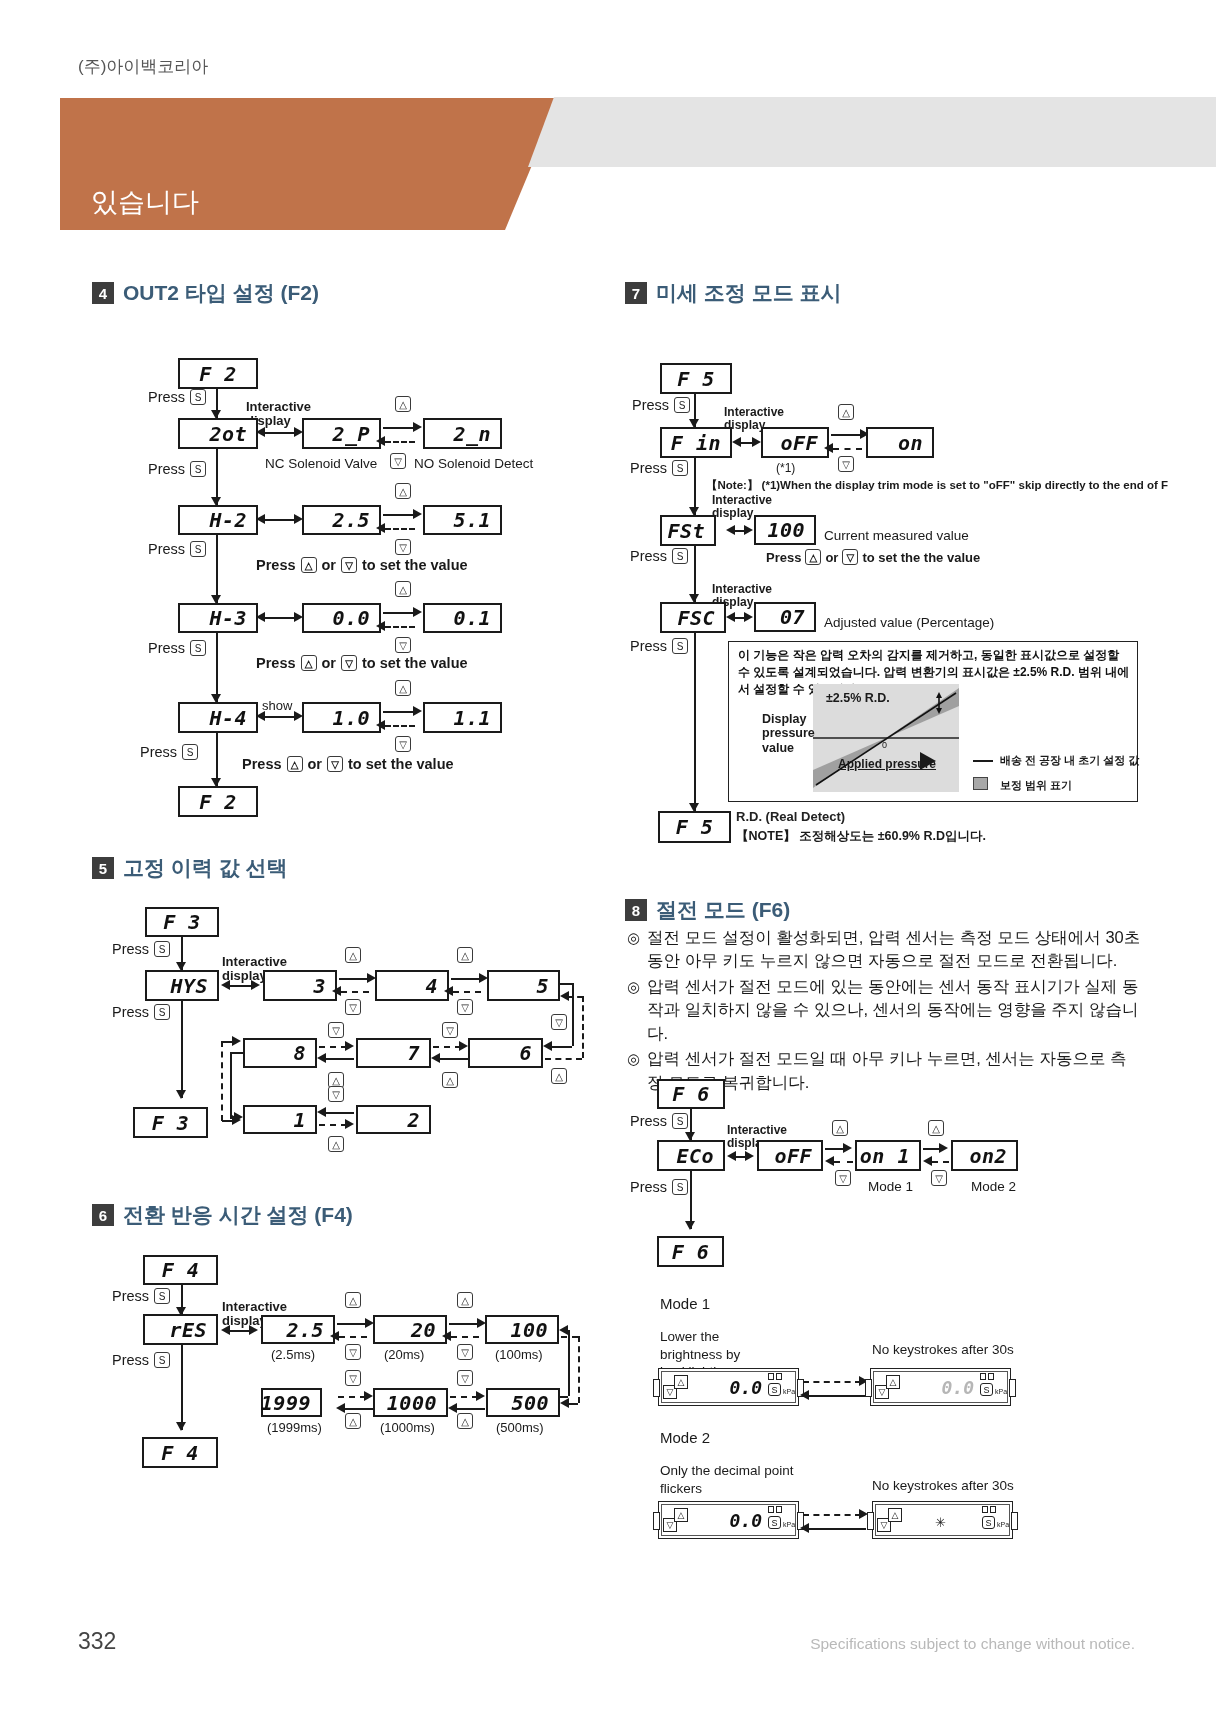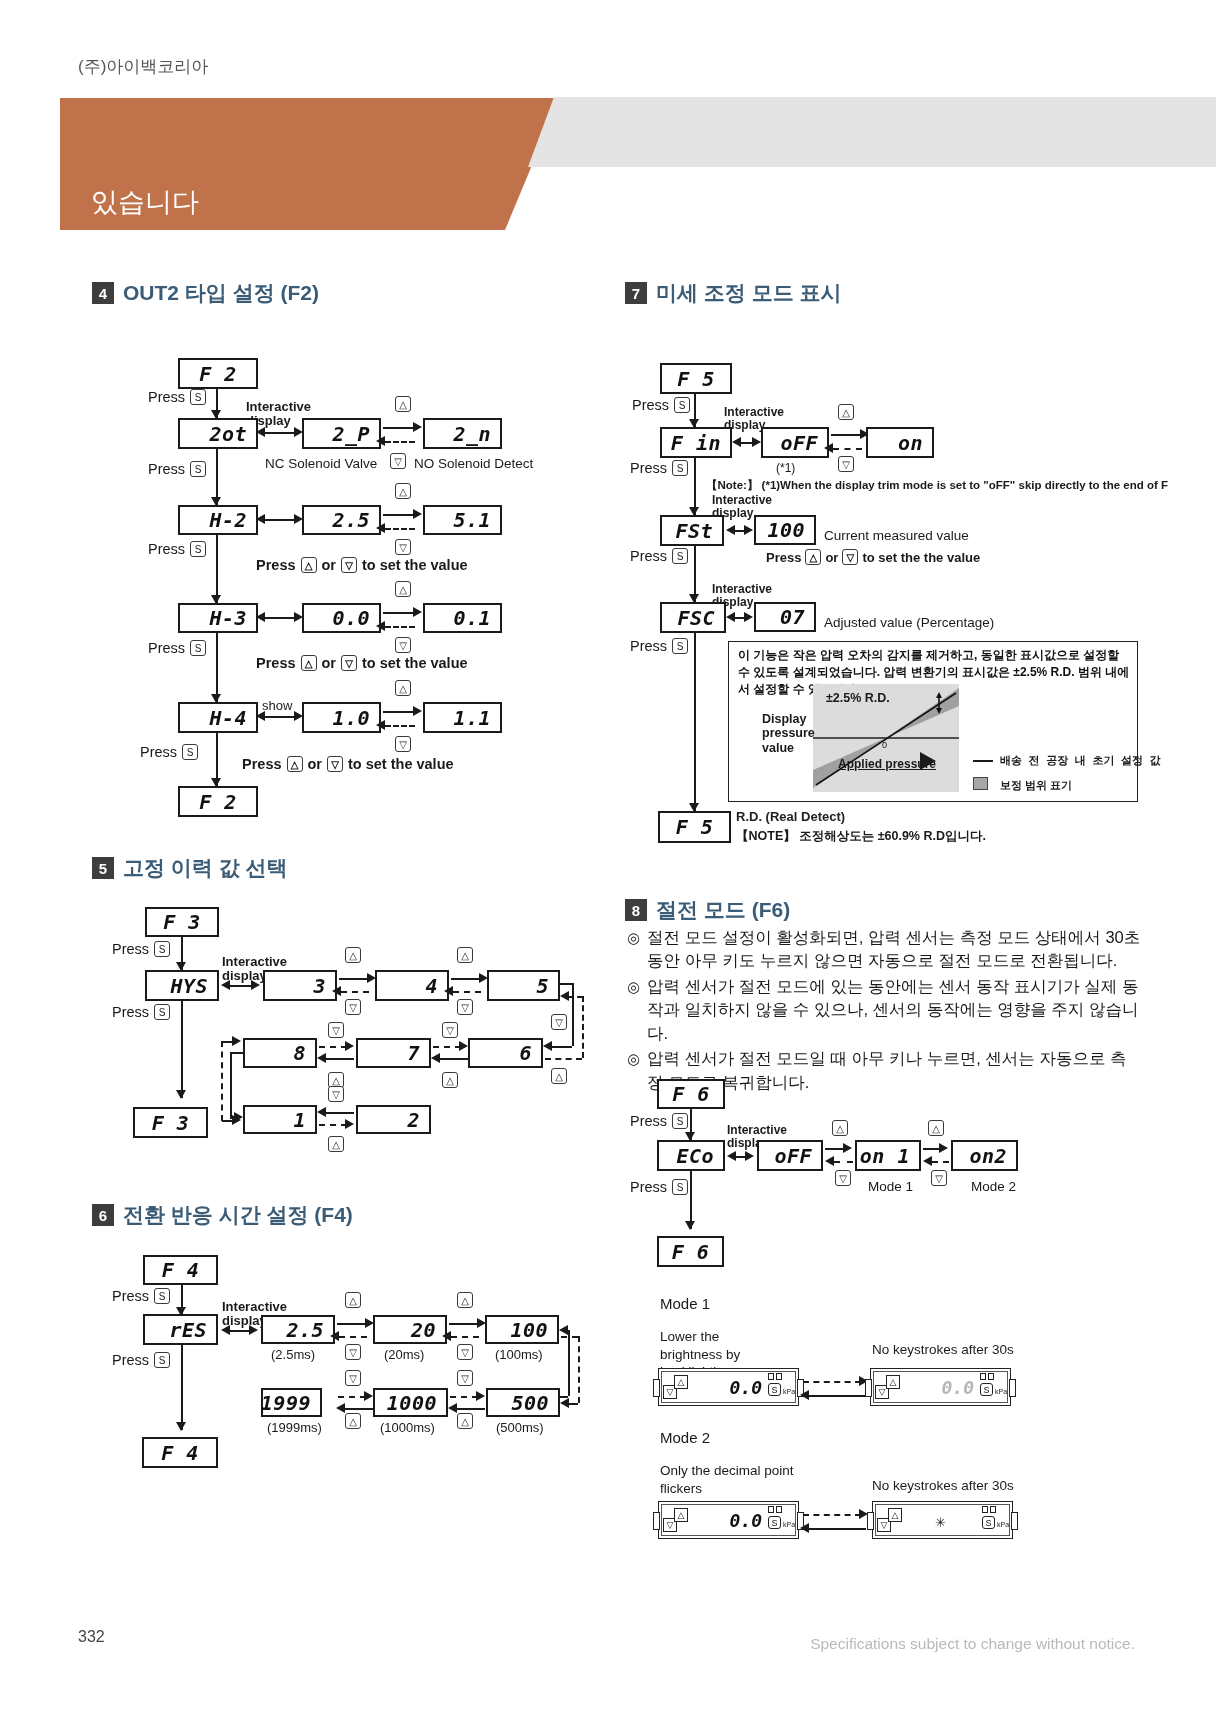--- a/index.html
+++ b/index.html
@@ -60,21 +60,21 @@
   .pval{flex:1;text-align:right;font-family:"DejaVu Sans Mono",monospace;font-weight:bold;font-style:italic;font-size:18px;color:#111;padding-right:3px;}
   .pval.dim{color:#b6b6b6;}
   .pright{position:relative;width:30px;height:30px;flex:none;}
   .pind{position:absolute;top:1px;left:3px;display:flex;gap:2px;}
   .pind span{width:6px;height:7px;border:1.2px solid #222;box-sizing:border-box;display:block;}
   .pskey{position:absolute;top:11px;left:3px;width:13px;height:13px;border:1.2px solid #222;border-radius:3px;
          display:flex;align-items:center;justify-content:center;font-size:9px;color:#111;box-sizing:border-box;}
   .punit{position:absolute;top:16px;left:18px;font-size:7px;color:#222;}
   .flick{position:absolute;left:62px;top:13px;font-size:13px;color:#222;}
   
-  .pagenum{position:absolute;left:78px;top:1628px;font-size:16px;color:#444;}
+  .pagenum{position:absolute;left:78px;top:1628px;font-size:23px;color:#444;}
   .footnote{position:absolute;right:81px;top:1635px;font-size:15.5px;color:#b9b9b9;}
 </style>
 </head>
 <body>
 
 <div class="page">
 
   <div class="company">(주)아이백코리아</div>
   <div class="banner">
     <div class="banner-sub">있습니다</div>
@@ -224,21 +224,21 @@
   <div class="seg" style="left:866px;top:427px;width:68px;height:31px;">on</div>
   <div class="lbl" style="left:706px;top:478px;font-size:11.5px;font-weight:bold;">【Note:】 (*1)When the display trim mode is set to "oFF" skip directly to the end of F</div>
   <div class="press" style="left:630px;top:460px;">
       <span>Press</span>
       <span class="key" style="position:static">S</span>
     </div>
   <div class="vl" style="left:694px;top:458px;height:57px;"></div>
     <div class="ar d" style="left:689px;top:507px;"></div>
 
   <div class="intdisp" style="left:712px;top:494px;font-size:12px;"><span>Interactive</span><br><span>display</span></div>
-  <div class="seg" style="left:660px;top:515px;width:64px;height:31px;">FSt</div>
+  <div class="seg" style="left:660px;top:515px;width:56px;height:31px;">FSt</div>
   <div class="hl" style="left:732px;top:530px;width:16px;"></div>
   <div class="ar l" style="left:726px;top:525px;"></div>
     <div class="ar r" style="left:744px;top:525px;"></div>
   <div class="seg" style="left:754px;top:515px;width:62px;height:30px;">100</div>
   <div class="lbl" style="left:824px;top:528px;">Current measured value</div>
   <div class="setline" style="left:766px;top:549px;font-size:13px;font-weight:600;gap:4px;">
       <span>Press</span>
       <span class="key" style="position:static">△</span>
       <span>or</span>
       <span class="key" style="position:static">▽</span>
@@ -275,21 +275,21 @@
     <line x1="126" y1="12" x2="126" y2="26" stroke="#111" stroke-width="1.6"></line>
     <polygon points="126,8 123,14 129,14" fill="#111"></polygon>
     <polygon points="126,30 123,24 129,24" fill="#111"></polygon>
   </svg>
   <div class="lbl" style="left:826px;top:691px;font-size:12.5px;font-weight:bold;">±2.5% R.D.</div>
   <div class="lbl" style="left:762px;top:712px;font-size:12.5px;font-weight:bold;width:52px;white-space:normal;line-height:1.15;">Display pressure value</div>
   <div class="lbl" style="left:882px;top:740px;font-size:9px;">0</div>
   <div class="lbl" style="left:838px;top:757px;font-size:12px;font-weight:bold;text-decoration:underline;">Applied pressure</div>
   <div class="bigarr" style="left:920px;top:752px;"></div>
   <div class="legend-line" style="left:973px;top:760px;"></div>
-  <div class="lbl" style="left:1000px;top:753px;font-size:11px;font-weight:bold;font-family:Liberation Mono, monospace;">배송 전 공장 내 초기 설정 값</div>
+  <div class="lbl" style="left:1000px;top:753px;font-size:11px;font-weight:bold;">배송 전 공장 내 초기 설정 값</div>
   <div class="legend-box" style="left:973px;top:777px;"></div>
   <div class="lbl" style="left:1000px;top:778px;font-size:11px;font-weight:bold;">보정 범위 표기</div>
   <div class="lbl" style="left:736px;top:809px;font-size:13px;font-weight:bold;color:#222;">R.D. (Real Detect)</div>
   <div class="lbl" style="left:736px;top:828px;font-size:12.5px;font-weight:bold;">【NOTE】 조정해상도는 ±60.9% R.D입니다.</div>
   <div class="seg ctr" style="left:658px;top:811px;width:73px;height:32px;">F 5</div>
 
   <div class="sec-h" style="left:92px;top:854px;">
     <span class="sec-num">5</span>
     <span class="sec-title">고정 이력 값 선택</span>
   </div>

